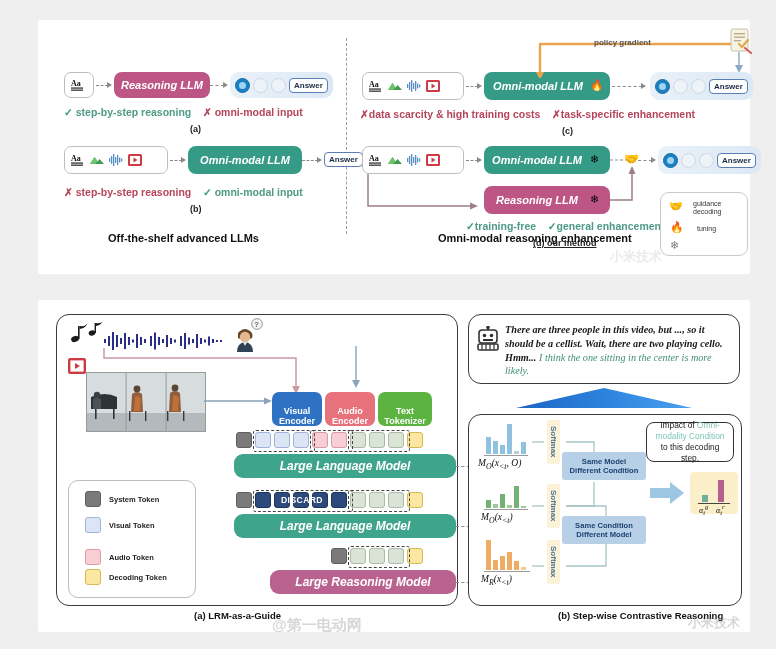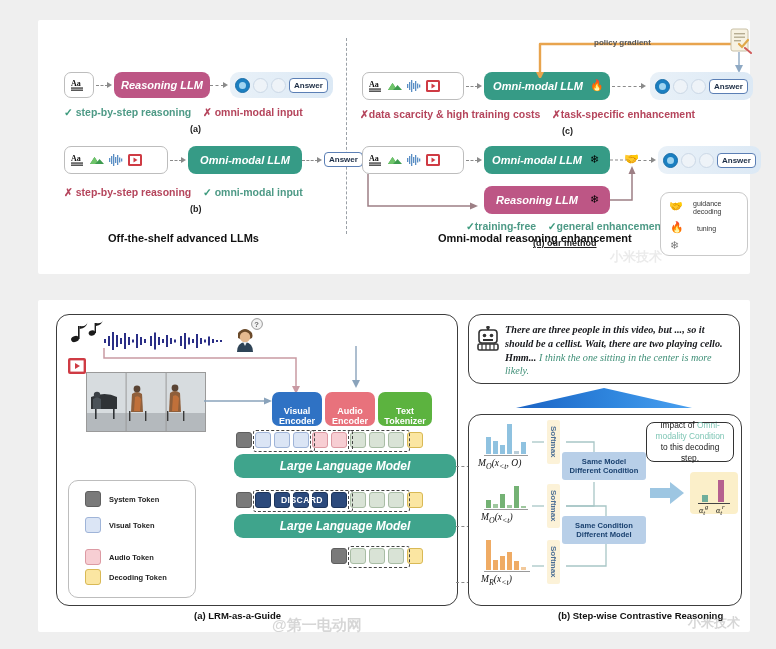--- a/index.html
+++ b/index.html
@@ -536,20 +536,21 @@
 
   <div class="tokrow" style="left:293px;top:248px;">
     <span class="tok sys"></span>
     <span class="tok txt"></span>
     <span class="tok txt"></span>
     <span class="tok txt"></span>
     <span class="tok dec"></span>
   </div>
   <div class="dashgrp" style="left:310px;top:246px;width:60px;height:20px;"></div>
 
+  <div class="mbar pink" style="left:232px;top:270px;width:186px;height:24px;background:#b9618f;">Large Reasoning Model</div>
 
   <div class="legendbox" style="left:30px;top:180px;width:126px;height:116px;">
     <div class="lg-item" style="left:16px;top:10px;">
       <span class="lg-sw tok sys"></span>
       <span>System Token</span>
     </div>
     <div class="lg-item" style="left:16px;top:36px;">
       <span class="lg-sw tok vis"></span>
       <span>Visual Token</span>
     </div>

